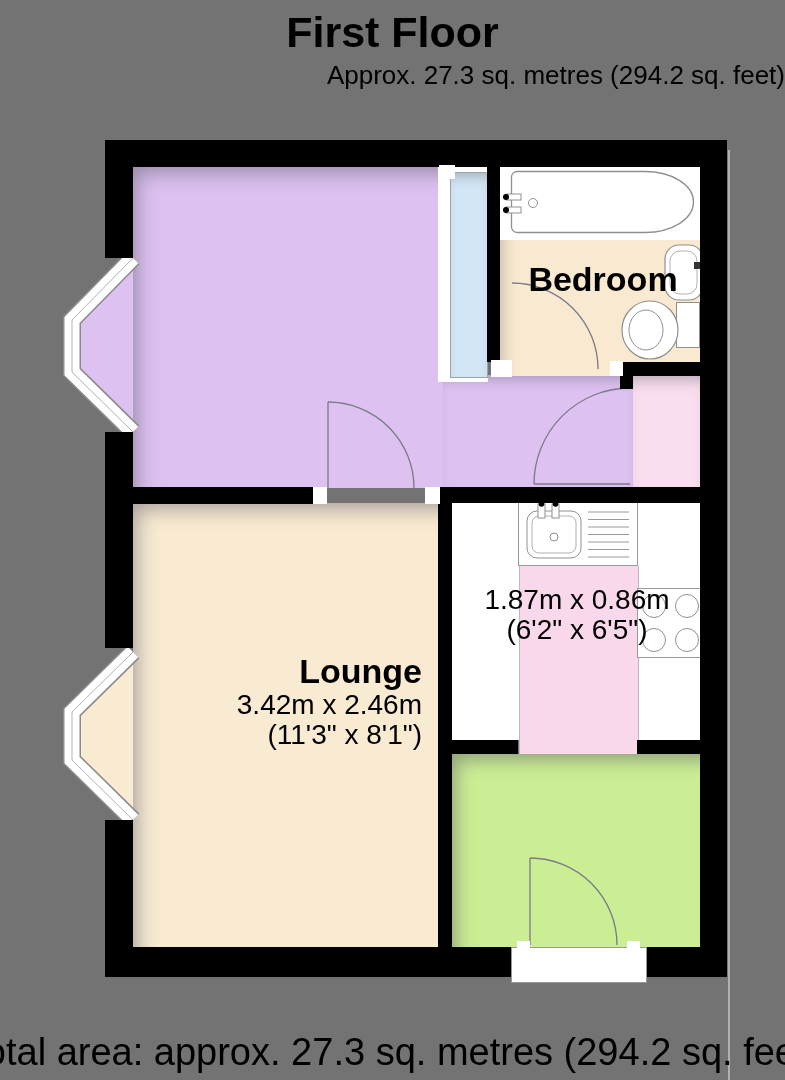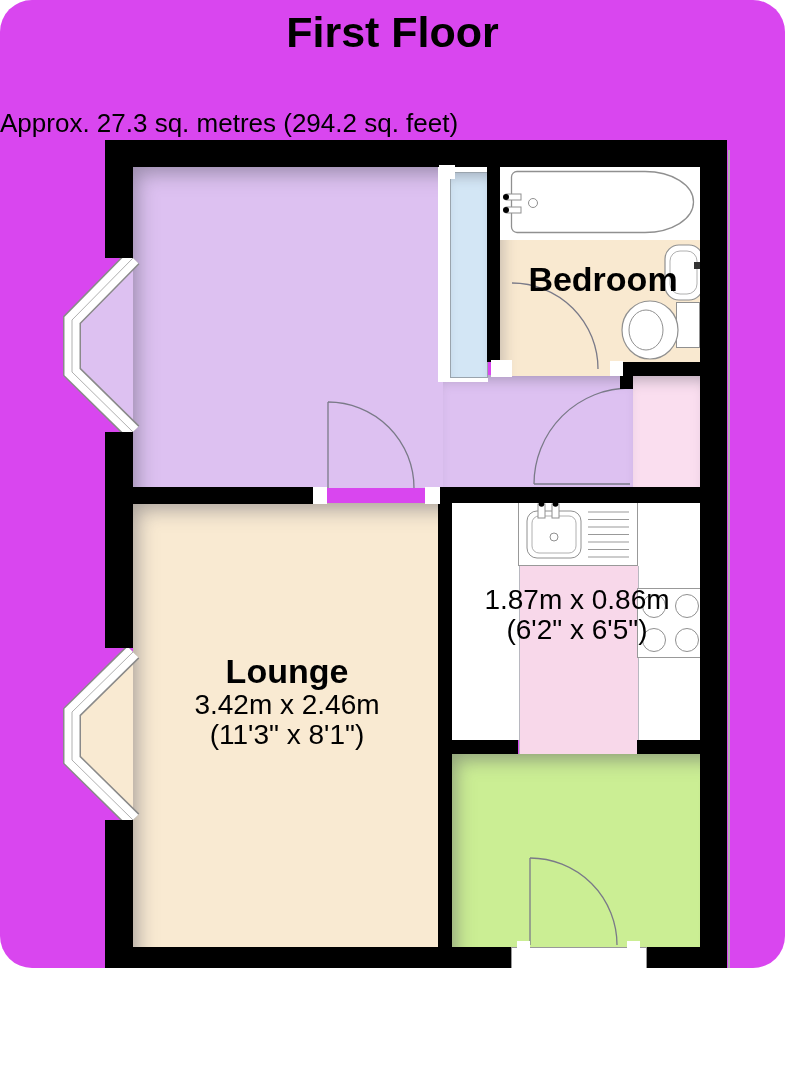--- a/index.html
+++ b/index.html
@@ -1,27 +1,27 @@
 <!DOCTYPE html>
 <html><head>
 <meta charset="utf-8">
 <style>
   html,body{margin:0;padding:0;background:#fff;}
-  .page{position:relative;width:785px;height:968px;background:#d946ef;overflow:hidden;
-        font-family:"Liberation Sans","DejaVu Sans",sans-serif;color:#000;border-radius:32px;}
+  .page{position:relative;width:785px;height:1080px;background:#737373;overflow:hidden;
+        font-family:"Liberation Sans","DejaVu Sans",sans-serif;color:#000;}
   .wall{position:absolute;background:#000;}
   .jamb{position:absolute;background:#fff;}
   .room{position:absolute;}
   .label{position:absolute;text-align:center;line-height:1.08;z-index:40;}
   .room-name{font-weight:bold;font-size:34px;}
   .room-dim{font-size:28px;}
   .title{position:absolute;top:8px;left:0;width:100%;text-align:center;
          font-size:43px;font-weight:bold;z-index:40;}
-  .subtitle{position:absolute;top:60px;left:0;width:100%;text-align:left;
-            font-size:26px;z-index:40;margin-top:48px;}
+  .subtitle{position:absolute;top:60px;left:0;width:100%;text-align:right;
+            font-size:26px;z-index:40;}
   .caption{position:absolute;top:1031px;left:50%;transform:translateX(-50%);
            white-space:nowrap;font-size:38px;z-index:40;}
   svg.overlay{position:absolute;left:0;top:0;z-index:20;pointer-events:none;}
   .walls{z-index:25;}
   .jambs{z-index:30;}
   .sh-tl{box-shadow:inset 14px 16px 20px -10px rgba(85,85,100,.5);}
   .sh-t{box-shadow:inset 0 12px 14px -8px rgba(85,85,100,.4);}
   .step{position:absolute;background:#fff;border:1px solid #999;z-index:28;}
   .grey-edge{position:absolute;background:#b0b0b0;z-index:5;}
 </style>
@@ -140,21 +140,21 @@
 
   <div class="label" style="left:493px;top:261px;width:220px;">
     <div class="room-name">Bedroom</div>
   </div>
 
   <div class="label" style="left:447px;top:585px;width:260px;">
     <div class="room-dim">1.87m x 0.86m</div>
     <div class="room-dim">(6'2" x 6'5")</div>
   </div>
 
-  <div class="label" style="left:152px;top:653px;width:270px;">
+  <div class="label" style="left:152px;top:653px;width:270px;text-align:right;">
     <div class="room-name">Lounge</div>
     <div class="room-dim">3.42m x 2.46m</div>
     <div class="room-dim">(11'3" x 8'1")</div>
   </div>
 
 
   <div class="caption">Total area: approx. 27.3 sq. metres (294.2 sq. feet)</div>
 
 </div>
 

